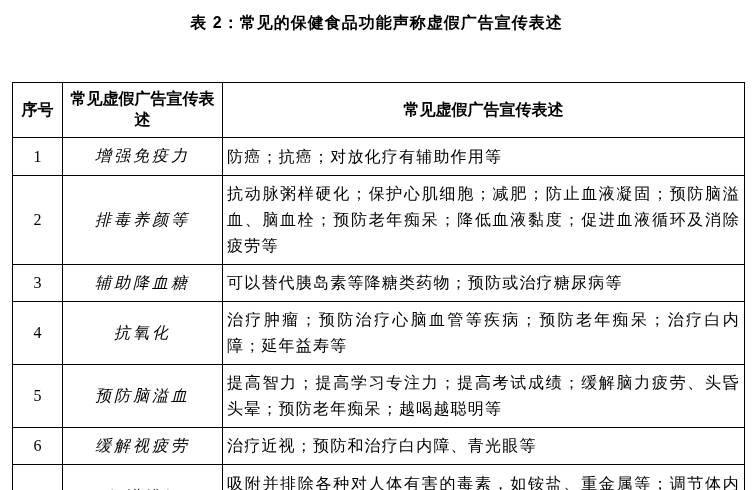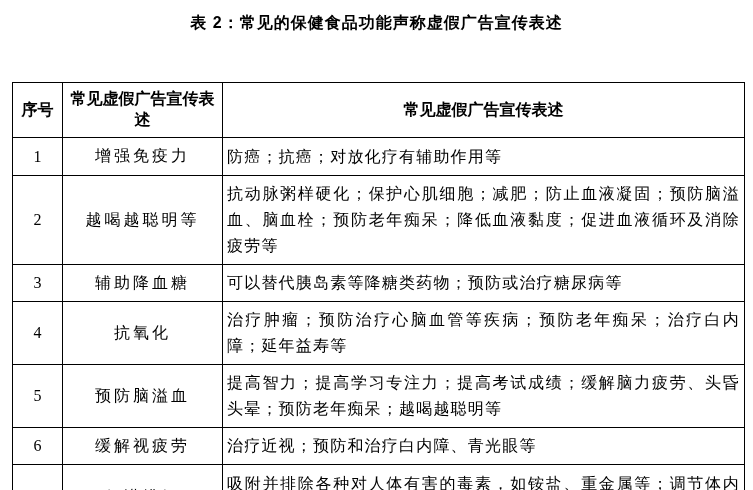--- a/index.html
+++ b/index.html
@@ -54,20 +54,21 @@
     padding: 6px;
   }
   td.no-cell {
     text-align: center;
     font-size: 16px;
   }
   td.fn-cell {
     text-align: center;
     letter-spacing: 3px;
     font-size: 16px;
+    font-style: italic;
   }
   td.cl-cell {
     text-align: justify;
     padding: 5px 4px;
     line-height: 26px;
     letter-spacing: 1.2px;
   }
   tr.r1 { height: 38px; }
   tr.r2 { height: 78px; }
   tr.r3 { height: 34px; }
@@ -97,21 +98,21 @@
       </tr>
     </thead>
     <tbody>
       <tr class="r1">
         <td class="no-cell">1</td>
         <td class="fn-cell">增强免疫力</td>
         <td class="cl-cell">防癌；抗癌；对放化疗有辅助作用等</td>
       </tr>
       <tr class="r2">
         <td class="no-cell">2</td>
-        <td class="fn-cell">越喝越聪明等</td>
+        <td class="fn-cell">排毒养颜等</td>
         <td class="cl-cell">抗动脉粥样硬化；保护心肌细胞；减肥；防止血液凝固；预防脑溢血、脑血栓；预防老年痴呆；降低血液黏度；促进血液循环及消除疲劳等</td>
       </tr>
       <tr class="r3">
         <td class="no-cell">3</td>
         <td class="fn-cell">辅助降血糖</td>
         <td class="cl-cell">可以替代胰岛素等降糖类药物；预防或治疗糖尿病等</td>
       </tr>
       <tr class="r4">
         <td class="no-cell">4</td>
         <td class="fn-cell">抗氧化</td>

